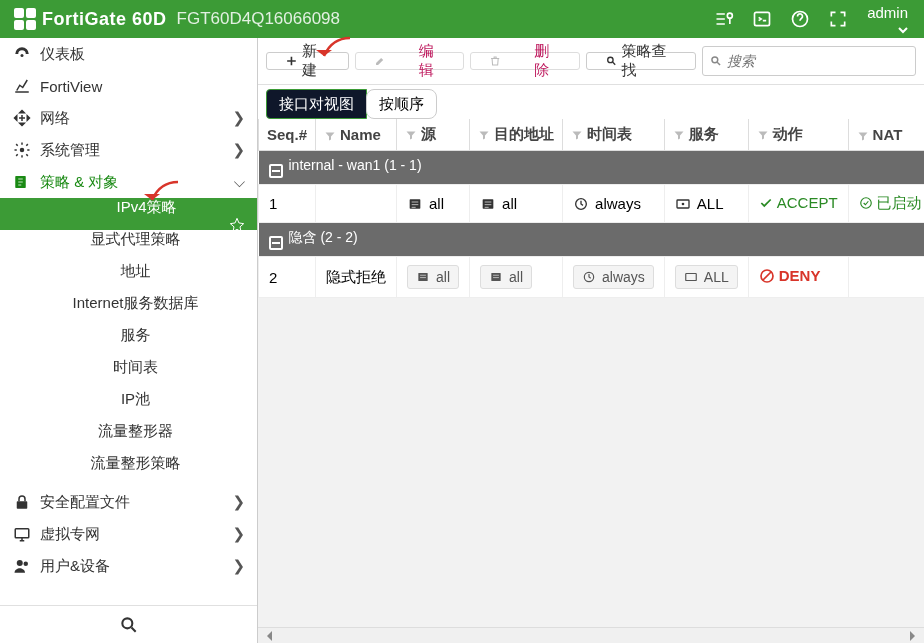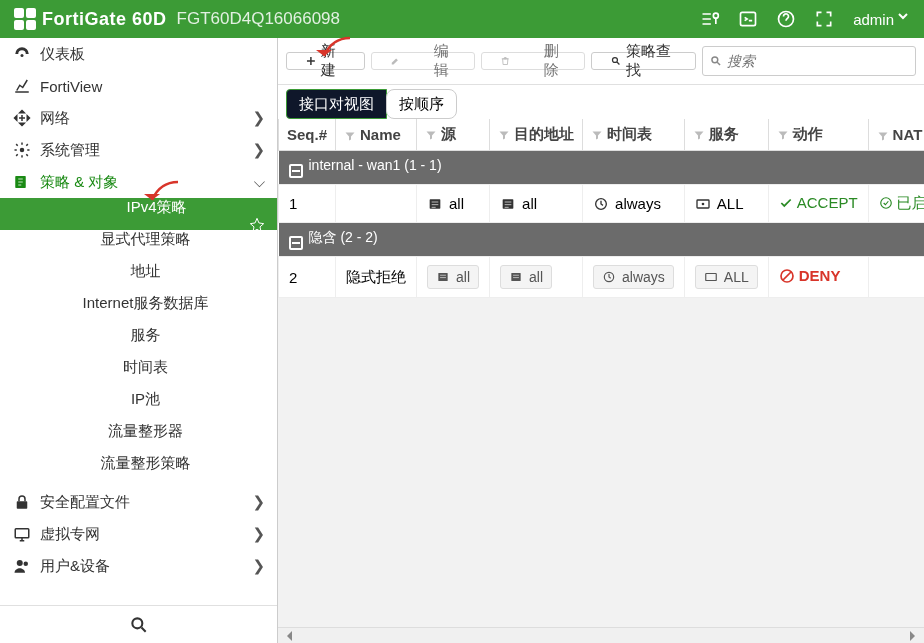--- a/index.html
+++ b/index.html
@@ -5,37 +5,37 @@
 * { margin: 0; padding: 0; box-sizing: border-box; font-family: Arial, "Microsoft YaHei", sans-serif; }
 body { width: 924px; height: 643px; overflow: hidden; background: #fff; position: relative; }
 .topbar { height: 38px; background: #3c9b36; color: #fff; display: flex; align-items: center; padding: 0 8px; }
 .logo-grid { width: 22px; height: 22px; margin: 0 6px; display: grid; grid-template: 1fr 1fr / 1fr 1fr; gap: 2px; }
 .logo-grid span { background: #fff; border-radius: 2px; }
 .title { font-weight: bold; font-size: 18px; letter-spacing: .5px; }
 .serial { font-size: 17px; margin-left: 10px; opacity: .85; }
 .top-sp { flex: 1; }
 .top-icon { width: 30px; height: 30px; display: flex; align-items: center; justify-content: center; margin: 0 4px; cursor: pointer; }
 .top-icon svg { stroke: #fff; fill: none; stroke-width: 2; }
-.admin { margin: 0 8px 0 10px; font-size: 15px; display: flex; align-items: flex-start; gap: 4px; cursor: pointer; }
+.admin { margin: 0 8px 0 10px; font-size: 15px; display: flex; align-items: flex-end; gap: 4px; cursor: pointer; flex-direction: column; }
 .content { display: flex; height: 605px; }
-.sidebar { width: 278px; border-right: 1px solid #ccc; display: flex; flex-direction: column; background: #fff; }
+.sidebar { width: 258px; border-right: 1px solid #ccc; display: flex; flex-direction: column; background: #fff; }
 .side-items { flex: 1; overflow-y: auto; }
 .side-item { height: 32px; display: flex; align-items: center; padding: 0 12px; cursor: pointer; font-size: 15px; color: #333; position: relative; }
 .side-item.top-level .si-icon { width: 20px; margin-right: 8px; display: flex; align-items: center; justify-content: center; }
 .side-item.top-level .chev { margin-left: auto; color: #555; }
 .side-item.sub { padding-left: 26px; flex-direction: column; }
 .side-item.group-active { color: #1a8a14; }
 .side-item.group-active svg { fill: #1a8a14; }
 .side-item.active { background: #3c9b36; color: #fff; padding-left: 48px; }
 .side-item.active .star { margin-left: auto; }
 .side-footer { height: 38px; border-top: 1px solid #e0e0e0; display: flex; align-items: center; justify-content: center; }
 .main { flex: 1; display: flex; flex-direction: column; overflow: hidden; }
 .toolbar { display: flex; align-items: center; gap: 6px; padding: 8px; border-bottom: 1px solid #e0e0e0; }
 .btn { height: 18px; border: 1px solid #ccc; background: #fff; border-radius: 3px; padding: 0 18px; display: flex; align-items: center; gap: 4px; font-size: 15px; cursor: pointer; color: #333; }
-.btn.disabled { color: #737373; border-color: #ddd; gap: 33px; }
+.btn.disabled { color: #be185d; border-color: #ddd; gap: 33px; }
 .btn.disabled svg { fill: #bbb; }
 .tb-search { height: 30px; border: 1px solid #ccc; border-radius: 3px; display: flex; align-items: center; padding: 0 6px; flex: 1; max-width: 320px; }
 .tb-search input { border: 0; outline: 0; flex: 1; font-size: 14px; margin-left: 4px; font-style: italic; }
 .view-tabs { display: flex; padding: 4px 8px 0 8px; gap: 0; }
 .tab { height: 30px; border: 1px solid #ccc; padding: 0 12px; display: flex; align-items: center; font-size: 15px; cursor: pointer; background: #fff; position: relative; }
 .tab:first-child { border-top-left-radius: 4px; border-bottom-left-radius: 4px; }
 .tab:last-child { border-top-right-radius: 4px; border-bottom-right-radius: 4px; margin-left: -1px; border-radius: 8px; }
 .tab.active { background: #0f172a; color: #fff; border-color: #3c9b36; }
 .grid { flex: 1; overflow: auto; position: relative; background: #f2f2f2; }
 .grid table { border-collapse: collapse; width: 100%; background: #fff; }

